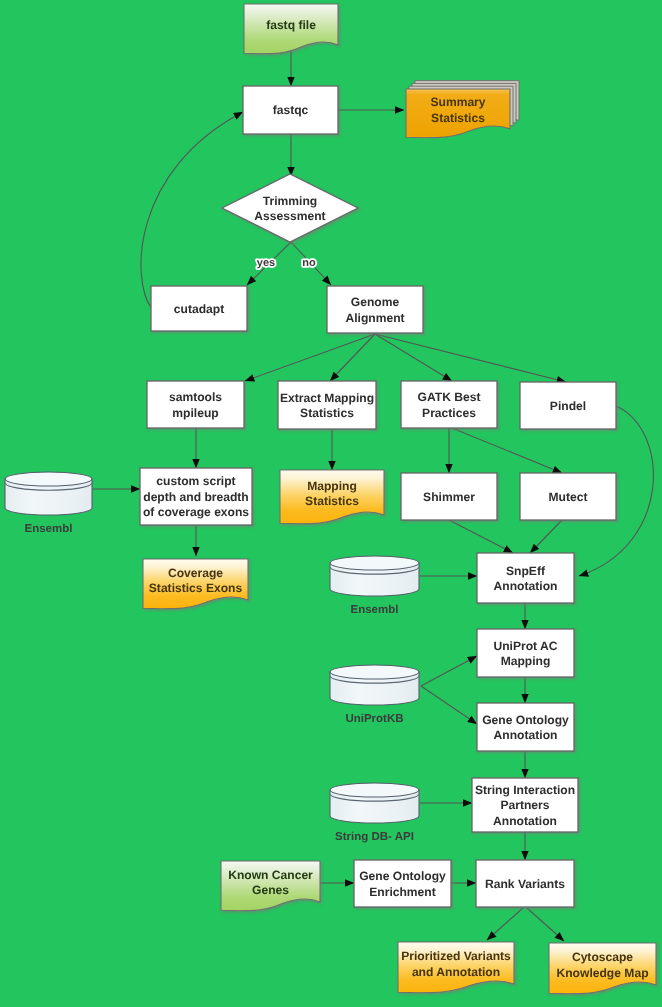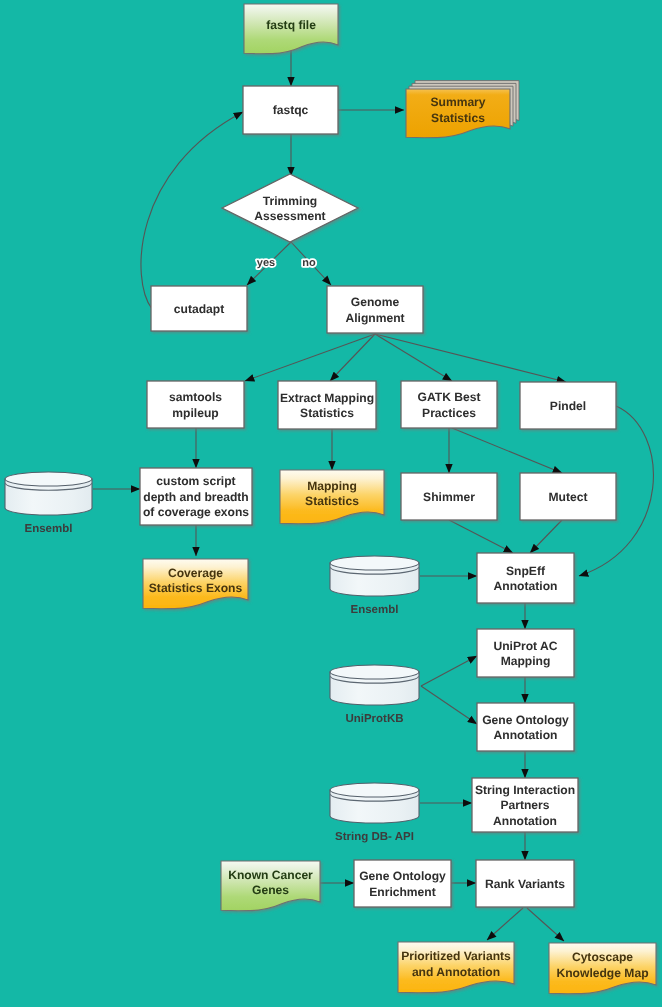--- a/index.html
+++ b/index.html
@@ -1,19 +1,19 @@
 <!DOCTYPE html>
 <html><head>
 <meta charset="utf-8">
 <title>Workflow</title>
 <style>
   html,body{margin:0;padding:0;background:#ffffff;-webkit-font-smoothing:antialiased;-moz-osx-font-smoothing:grayscale;text-rendering:geometricPrecision;}
   body{width:662px;height:1007px;overflow:hidden;
        font-family:"Liberation Sans",sans-serif;}
-  #stage{position:relative;width:662px;height:1007px;background:#14b8a6;}
+  #stage{position:relative;width:662px;height:1007px;background:#22c55e;}
   svg#diagram{display:block;width:662px;height:1007px;}
   .nlabel{font-family:"Liberation Sans",sans-serif;font-size:12.1px;
           font-weight:700;fill:#2e2e2e;text-anchor:middle;}
   .nlabel.on-orange{fill:#46350f;}
   .nlabel.on-green{fill:#243d14;}
   .dblabel{font-family:"Liberation Sans",sans-serif;font-size:11.5px;
           font-weight:700;fill:#3c3c3c;text-anchor:middle;}
   .edgelabel{font-family:"Liberation Sans",sans-serif;font-size:11px;
           font-weight:700;fill:#3a3a3a;text-anchor:middle;
           paint-order:stroke;stroke:#ffffff;stroke-width:3.6px;

